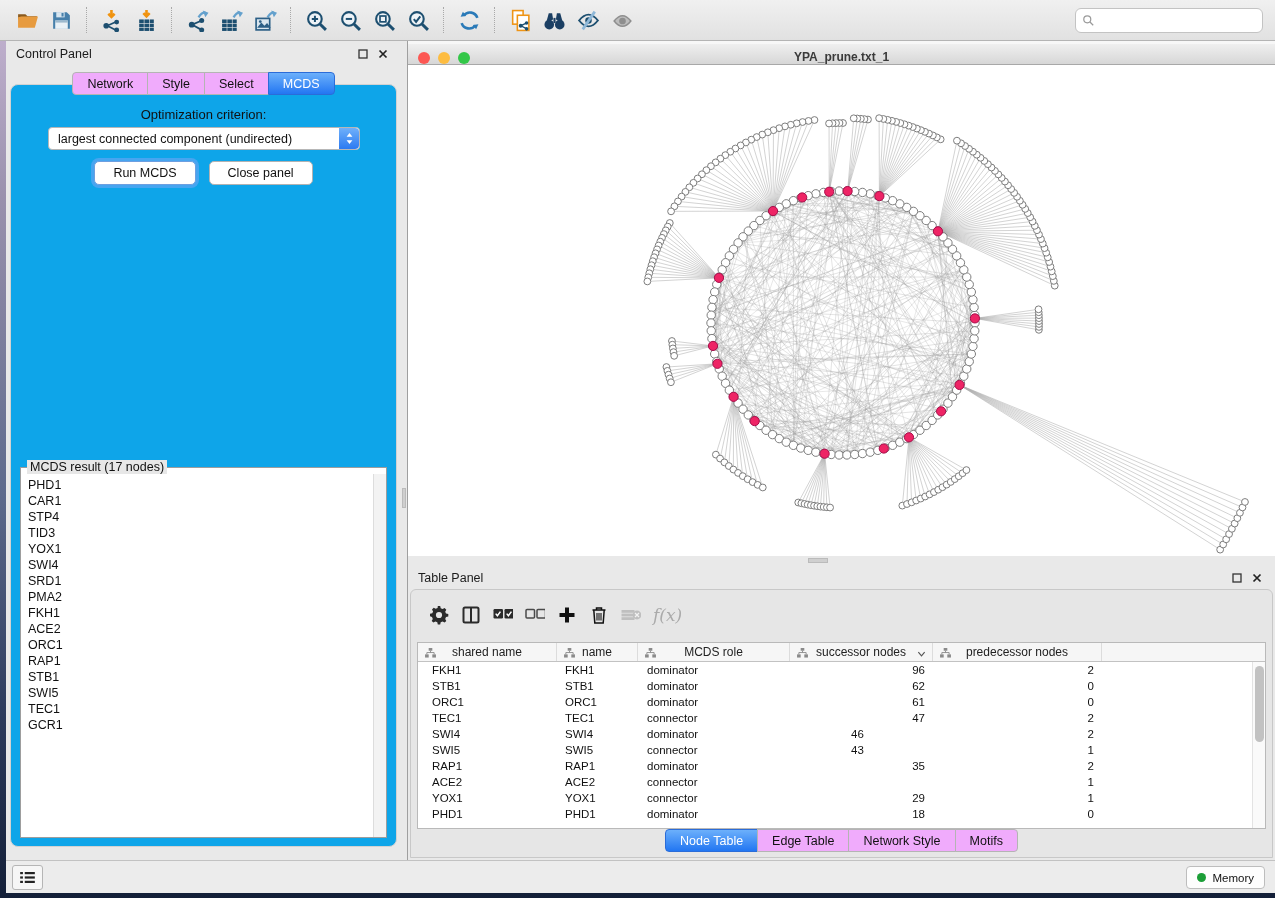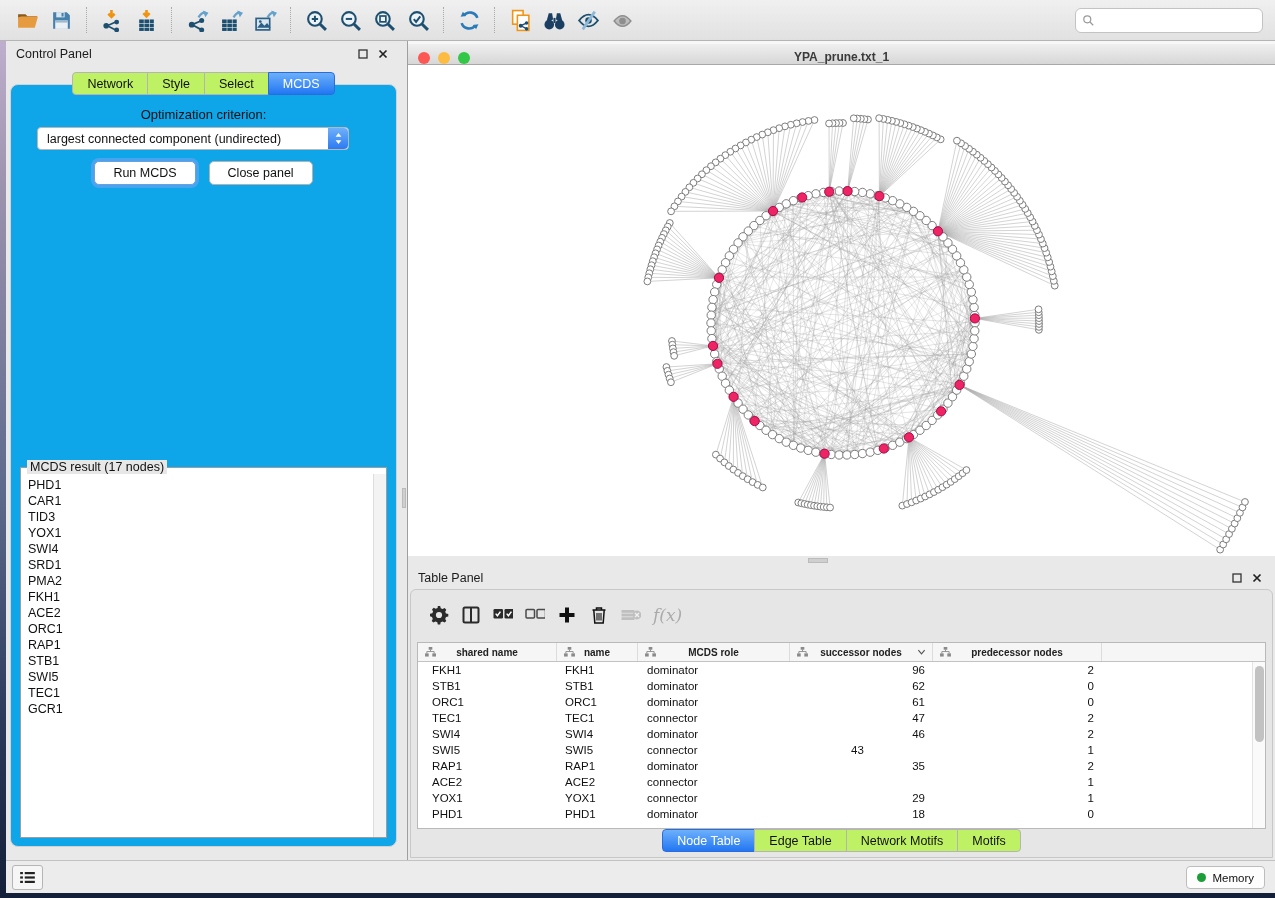--- a/index.html
+++ b/index.html
@@ -17,29 +17,29 @@
   .searchbox { position:absolute; right:12px; top:8px; width:188px; height:25px; background:#fff;
                border:1px solid #c3c3c3; border-radius:6px; display:flex; align-items:center; padding:0 6px; }
   .searchbox input { border:none; outline:none; flex:1; font-size:12px; background:transparent; }
 
   
   .cpanel { position:absolute; left:6px; top:41px; width:395px; height:819px; background:#e9e9e9; }
   .panel-head { height:26px; display:flex; align-items:center; padding:0 10px; font-size:12.5px; color:#1b1b1b; }
   .panel-head .sp { flex:1; }
   .winbtn { width:16px; height:16px; display:flex; align-items:center; justify-content:center; margin-left:4px; }
   .cp-tabs { position:absolute; left:0; top:31px; width:100%; display:flex; justify-content:center; z-index:3; }
-  .tab { height:23px; padding:0 14px; background:#bef264; border:1px solid #b4b4b4; margin-left:-1px;
+  .tab { height:23px; padding:0 14px; background:#f0abfc; border:1px solid #b4b4b4; margin-left:-1px;
          font-size:12.5px; display:flex; align-items:center; color:#111; }
   .tab:first-child { border-radius:4px 0 0 4px; margin-left:0; }
   .tab:last-child { border-radius:0 4px 4px 0; }
   .tab.sel { background:linear-gradient(#6cb0fb,#2276f2); border-color:#2b6cd8; color:#fff; }
   .cp-card { position:absolute; left:4px; right:4px; top:43px; bottom:13px; background:#0ea5e9;
              border:1px solid #d2d2d2; border-radius:8px; z-index:1; }
   .crit-label { position:absolute; top:22px; width:100%; text-align:center; font-size:13px; color:#111; }
-  .dropdown { position:absolute; left:26px; top:42px; width:312px; height:23px; background:#fff;
+  .dropdown { position:absolute; left:37px; top:42px; width:312px; height:23px; background:#fff;
               border:1px solid #b7b7b7; border-radius:4px; display:flex; align-items:center; overflow:hidden; }
   .dropdown .val { flex:1; font-size:12.5px; padding-left:9px; color:#111; white-space:nowrap; }
   .dropdown .step { width:20px; height:100%; background:linear-gradient(#6fb0fa,#2b7af2); border-radius:0 4px 4px 0;
                     display:flex; align-items:center; justify-content:center; }
   .btn-row { position:absolute; left:0; top:76px; width:100%; display:flex; justify-content:center; gap:13px; }
   .pbtn { height:24px; padding:0 18px; background:#fff; border:1px solid #b2b2b2; border-radius:5px;
           font-size:12.5px; color:#111; display:flex; align-items:center; }
   .pbtn.focus { box-shadow:0 0 0 3px rgba(110,165,245,.6); border-color:#6d9fe0; }
   .mcds-fieldset { position:absolute; left:9px; right:9px; top:375px; bottom:8px;
                    border:1px solid #9d9d9d; background:#fff; }
@@ -68,21 +68,21 @@
   .tpanel { position:absolute; left:408px; top:565px; width:867px; height:295px; background:#e9e9e9; }
   .tp-body { position:absolute; left:2px; right:2px; top:24px; bottom:2px; background:#e6e6e6;
              border:1px solid #c8c8c8; border-radius:6px 6px 0 0; }
   .tp-icons { position:absolute; left:0; top:0; height:50px; display:flex; align-items:center; padding-left:18px; gap:12px; }
   .tico { display:flex; align-items:center; justify-content:center; }
   .tico svg { width:20px; height:20px; }
   .fx { font-family:"DejaVu Serif", serif; font-style:italic; font-size:17px; color:#aaa; }
   .table-wrap { position:absolute; left:6px; right:6px; top:52px; height:187px; background:#fff; border:1px solid #b9b9b9; }
   .thead { display:flex; height:19px; background:#f6f6f6; border-bottom:1px solid #c2c2c2; }
   .th { position:relative; height:100%; border-right:1px solid #dcdcdc; display:flex; align-items:center; justify-content:center;
-        font-size:10px; color:#222;font-weight:bold; }
+        font-size:12px; color:#222; }
   .th .hico { position:absolute; left:7px; top:4px; }
   .th .chev { position:absolute; right:6px; top:4px; }
   .trow { display:flex; height:16px; }
   .td { font-size:11.5px; color:#111; line-height:16px; white-space:nowrap; overflow:hidden; }
   .tscroll { position:absolute; right:0; top:19px; bottom:0; width:13px; background:#fafafa; border-left:1px solid #e3e3e3; }
   .tscroll .thumb { position:absolute; left:2px; top:4px; width:9px; height:76px; background:#c2c2c2; border-radius:5px; }
   .tp-tabs { position:absolute; left:0; bottom:5px; width:100%; display:flex; justify-content:center; }
 
   
   .statusbar { position:absolute; left:6px; top:860px; width:1269px; height:33px; background:#ececec; border-top:1px solid #c2c2c2; }
@@ -300,20 +300,21 @@
       </div>
       <div class="btn-row">
         <div class="pbtn focus">Run MCDS</div>
         <div class="pbtn">Close panel</div>
       </div>
       <fieldset class="mcds-fieldset">
         <legend>MCDS result (17 nodes)</legend>
         <div class="mcds-list" id="mcds-list">
             <div>PHD1</div>
             <div>CAR1</div>
+            <div>STP4</div>
             <div>TID3</div>
             <div>YOX1</div>
             <div>SWI4</div>
             <div>SRD1</div>
             <div>PMA2</div>
             <div>FKH1</div>
             <div>ACE2</div>
             <div>ORC1</div>
             <div>RAP1</div>
             <div>STB1</div>
@@ -1358,21 +1359,21 @@
               <div class="td" style="width: 139px; padding-left: 14px;">TEC1</div>
               <div class="td" style="width: 81px; padding-left: 8px;">TEC1</div>
               <div class="td" style="width: 152px; padding-left: 9px;">connector</div>
               <div class="td" style="width: 143px; text-align: right; padding-right: 8px;">47</div>
               <div class="td" style="width: 169px; text-align: right; padding-right: 8px;">2</div>
             </div>
             <div class="trow">
               <div class="td" style="width: 139px; padding-left: 14px;">SWI4</div>
               <div class="td" style="width: 81px; padding-left: 8px;">SWI4</div>
               <div class="td" style="width: 152px; padding-left: 9px;">dominator</div>
-              <div class="td" style="width: 143px; text-align: right; padding-right: 8px;">46</div>
+              <div class="td" style="width: 143px; text-align: center; padding-right: 8px;">46</div>
               <div class="td" style="width: 169px; text-align: right; padding-right: 8px;">2</div>
             </div>
             <div class="trow">
               <div class="td" style="width: 139px; padding-left: 14px;">SWI5</div>
               <div class="td" style="width: 81px; padding-left: 8px;">SWI5</div>
               <div class="td" style="width: 152px; padding-left: 9px;">connector</div>
               <div class="td" style="width: 143px; text-align: center; padding-right: 8px;">43</div>
               <div class="td" style="width: 169px; text-align: right; padding-right: 8px;">1</div>
             </div>
             <div class="trow">
@@ -1404,21 +1405,21 @@
               <div class="td" style="width: 169px; text-align: right; padding-right: 8px;">0</div>
             </div>
           </div>
         <div class="tscroll">
             <div class="thumb"></div>
           </div>
       </div>
       <div class="tp-tabs" id="tp-tabs">
           <div class="tab sel">Node Table</div>
           <div class="tab">Edge Table</div>
-          <div class="tab">Network Motifs</div>
+          <div class="tab">Network Style</div>
           <div class="tab">Motifs</div>
         </div>
     </div>
   </div>
 
   <div class="statusbar">
     <div class="listbtn">
       <svg viewBox="0 0 16 12" width="15" height="11">
           <g fill="#222">
             <rect x="0" y="0" width="3" height="2.4"></rect>

